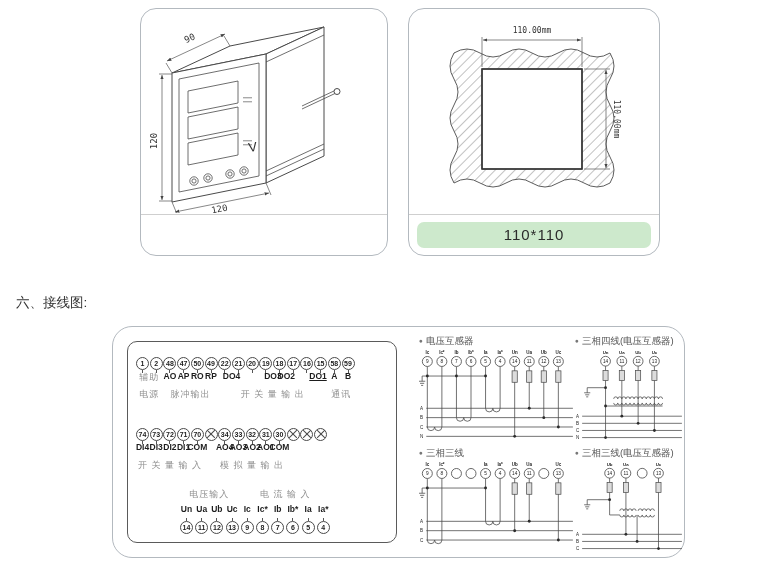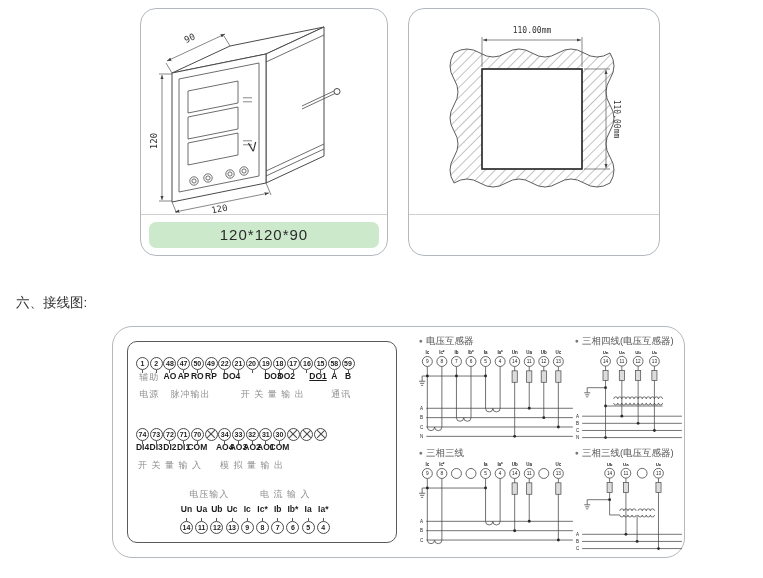--- a/index.html
+++ b/index.html
@@ -98,21 +98,20 @@
         <path class="dim" d="M16,62 L16,187" marker-start="url(#ma)" marker-end="url(#ma)"></path>
         <text class="dimtxt" transform="translate(11,128) rotate(-90)">120</text>
       </g>
       <g>
         <path class="dim" d="M26,189 L31,201 M120,170 L125,182"></path>
         <path class="dim" d="M29,199 L123,180" marker-start="url(#ma)" marker-end="url(#ma)"></path>
         <text class="dimtxt" transform="translate(74,199) rotate(-11.5)">120</text>
       </g>
     </svg>
     <div class="sep"></div>
-    <div class="caption">120*120*90</div>
   </div>
 
   <div class="panel" id="panelB">
     <svg class="drawing" width="238" height="200" viewBox="0 0 238 200">
       <defs>
         <pattern id="hatch" width="7" height="7" patternTransform="rotate(45)" patternUnits="userSpaceOnUse">
           <line x1="0" y1="0" x2="0" y2="7" stroke="#666" stroke-width="0.8"></line>
         </pattern>
       </defs>
       <g>
@@ -128,20 +127,21 @@
         <path class="dim" d="M69,27 L167,27" marker-start="url(#ma)" marker-end="url(#ma)"></path>
         <text class="cadtxt" x="118" y="20">110.00mm</text>
       </g>
       <g>
         <path class="dim" d="M170,56 L196,56 M170,156 L196,156"></path>
         <path class="dim" d="M192,57 L192,155" marker-start="url(#ma)" marker-end="url(#ma)"></path>
         <text class="cadtxt" transform="translate(200,106) rotate(90)">110.00mm</text>
       </g>
     </svg>
     <div class="sep"></div>
+    <div class="caption">110*110</div>
   </div>
 
   <div class="section-title">六、接线图:</div>
 
   <div class="bigpanel">
     <div class="tblock" id="tblock">
         <div class="t" style="left: 8px; top: 14.5px;">1</div>
         <div class="tick" style="left: 14px; top: 27.5px;"></div>
         <div class="t" style="left: 21.7px; top: 14.5px;">2</div>
         <div class="tick" style="left: 27.7px; top: 27.5px;"></div>

